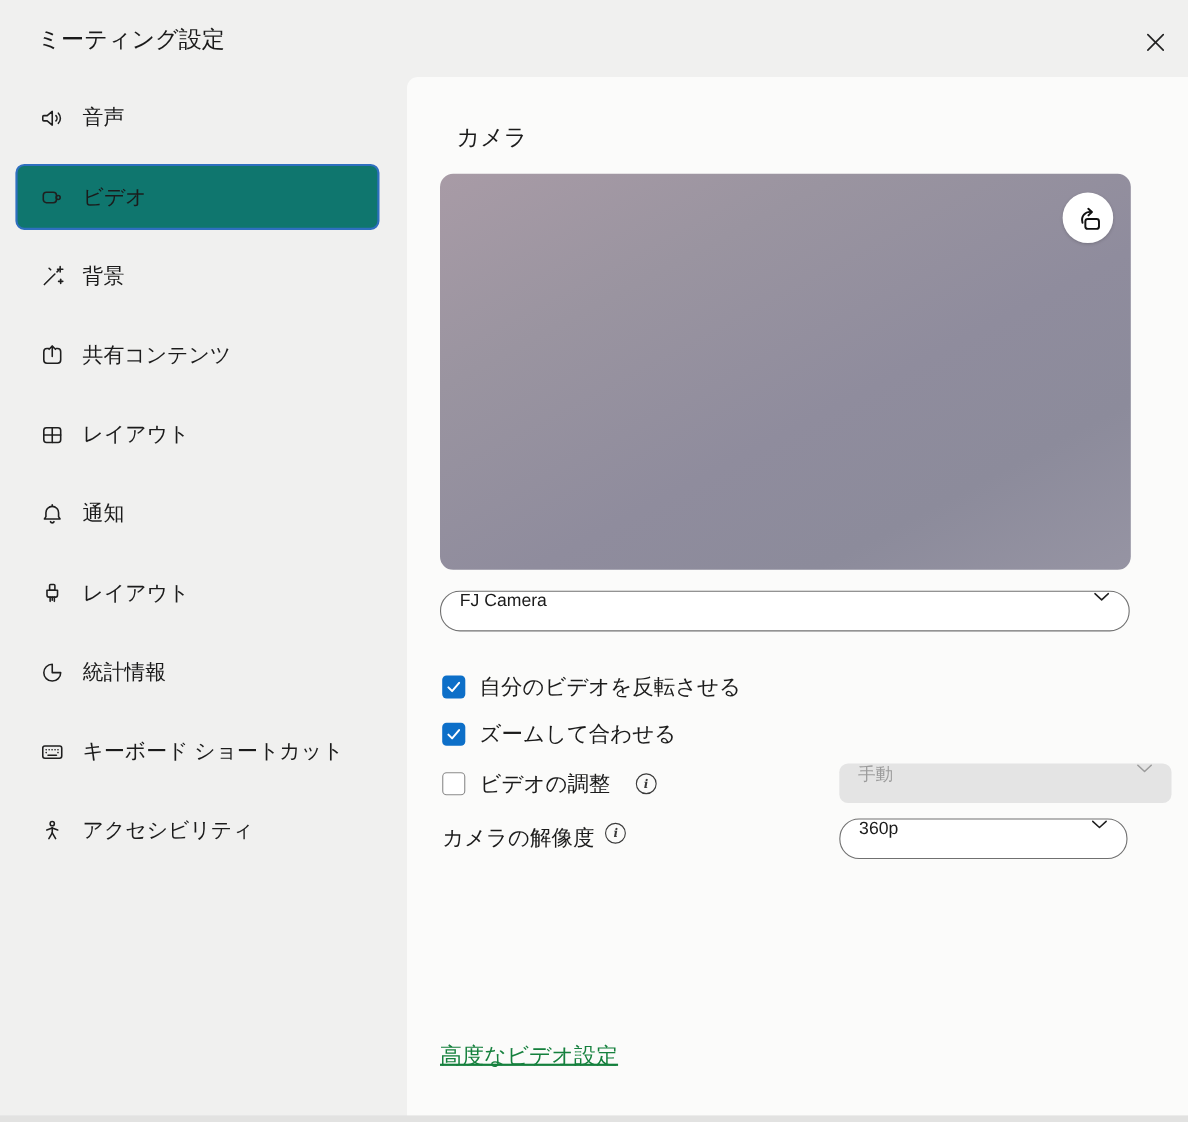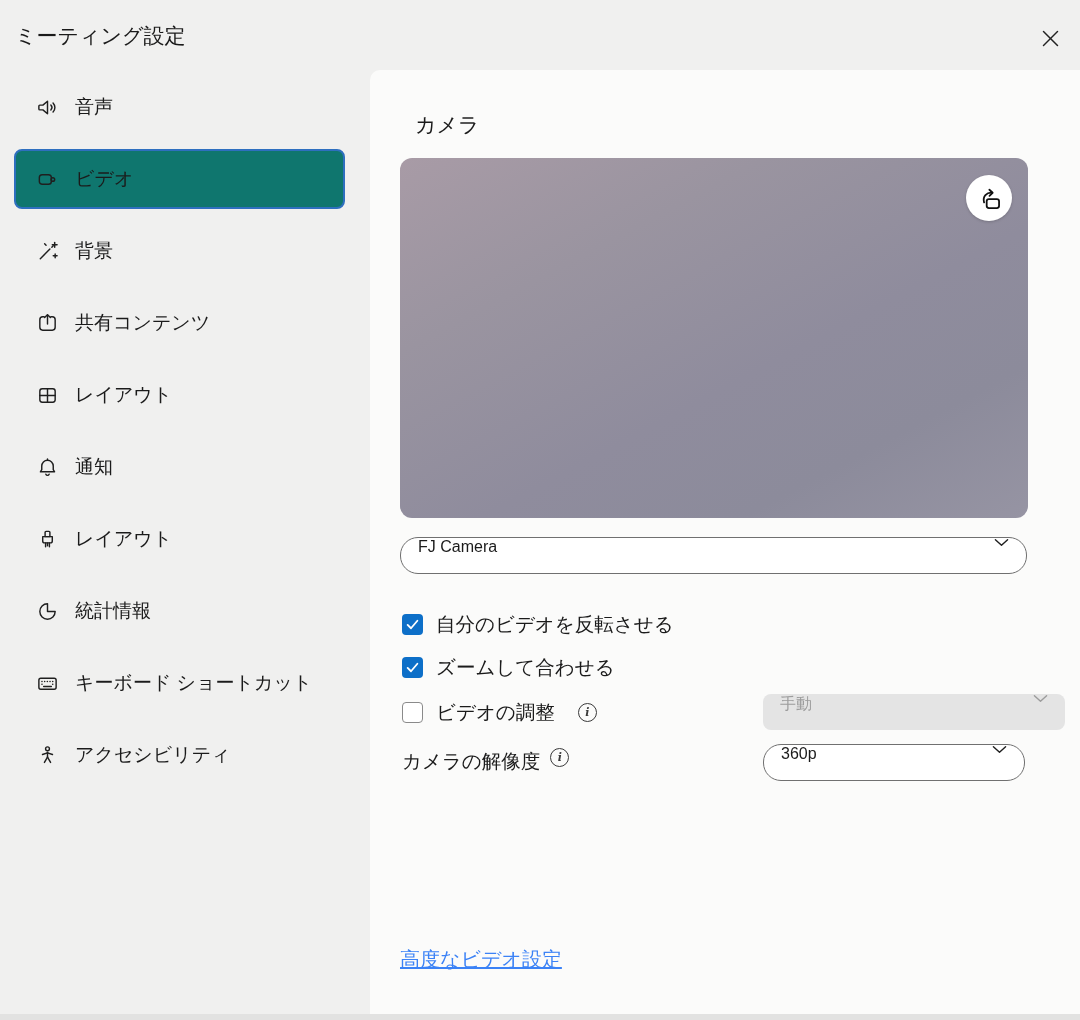--- a/index.html
+++ b/index.html
@@ -5,21 +5,21 @@
   html,body{margin:0;padding:0;}
   body{
     width:1080px;height:1020px;position:relative;overflow:hidden;
     background:#f0f0ef;
     font-family:"Liberation Sans",sans-serif;
     color:#1b1b1b;
   }
   svg{display:block;}
 
   
-  .window-title{position:absolute;left:15px;top:22px;font-size:21px;color:#1a1a1a;}
+  .window-title{position:absolute;left:34px;top:22px;font-size:21px;color:#1a1a1a;}
   .close-btn{
     position:absolute;left:1032px;top:20px;width:36px;height:36px;
     display:flex;align-items:center;justify-content:center;
     background:transparent;border:none;cursor:pointer;padding:0;
   }
 
   
   .sidebar{position:absolute;left:14px;top:77px;width:331px;}
   .nav-item{
     display:flex;align-items:center;gap:16px;
@@ -72,21 +72,21 @@
 
   .info-icon{
     width:17px;height:17px;margin-left:10px;border:1.4px solid #3a3a3a;border-radius:50%;
     display:inline-flex;align-items:center;justify-content:center;
     font:italic bold 11px "DejaVu Serif",serif;color:#3a3a3a;flex:0 0 auto;
   }
 
   .res-row{position:absolute;left:32px;top:678px;height:37px;display:flex;align-items:flex-start;}
   .res-label{font-size:19.5px;}
 
-  .adv-link{position:absolute;left:30px;top:876px;font-size:20px;color:#3b82f6;
+  .adv-link{position:absolute;left:30px;top:876px;font-size:20px;color:#15803d;
     text-decoration:underline;cursor:pointer;}
 
   .bottom-strip{position:absolute;left:0;top:1014px;width:1080px;height:6px;background:#e2e2e1;}
 </style>
 </head>
 <body>
 
 <div class="window-title">ミーティング設定</div>
 
 <button class="close-btn">

